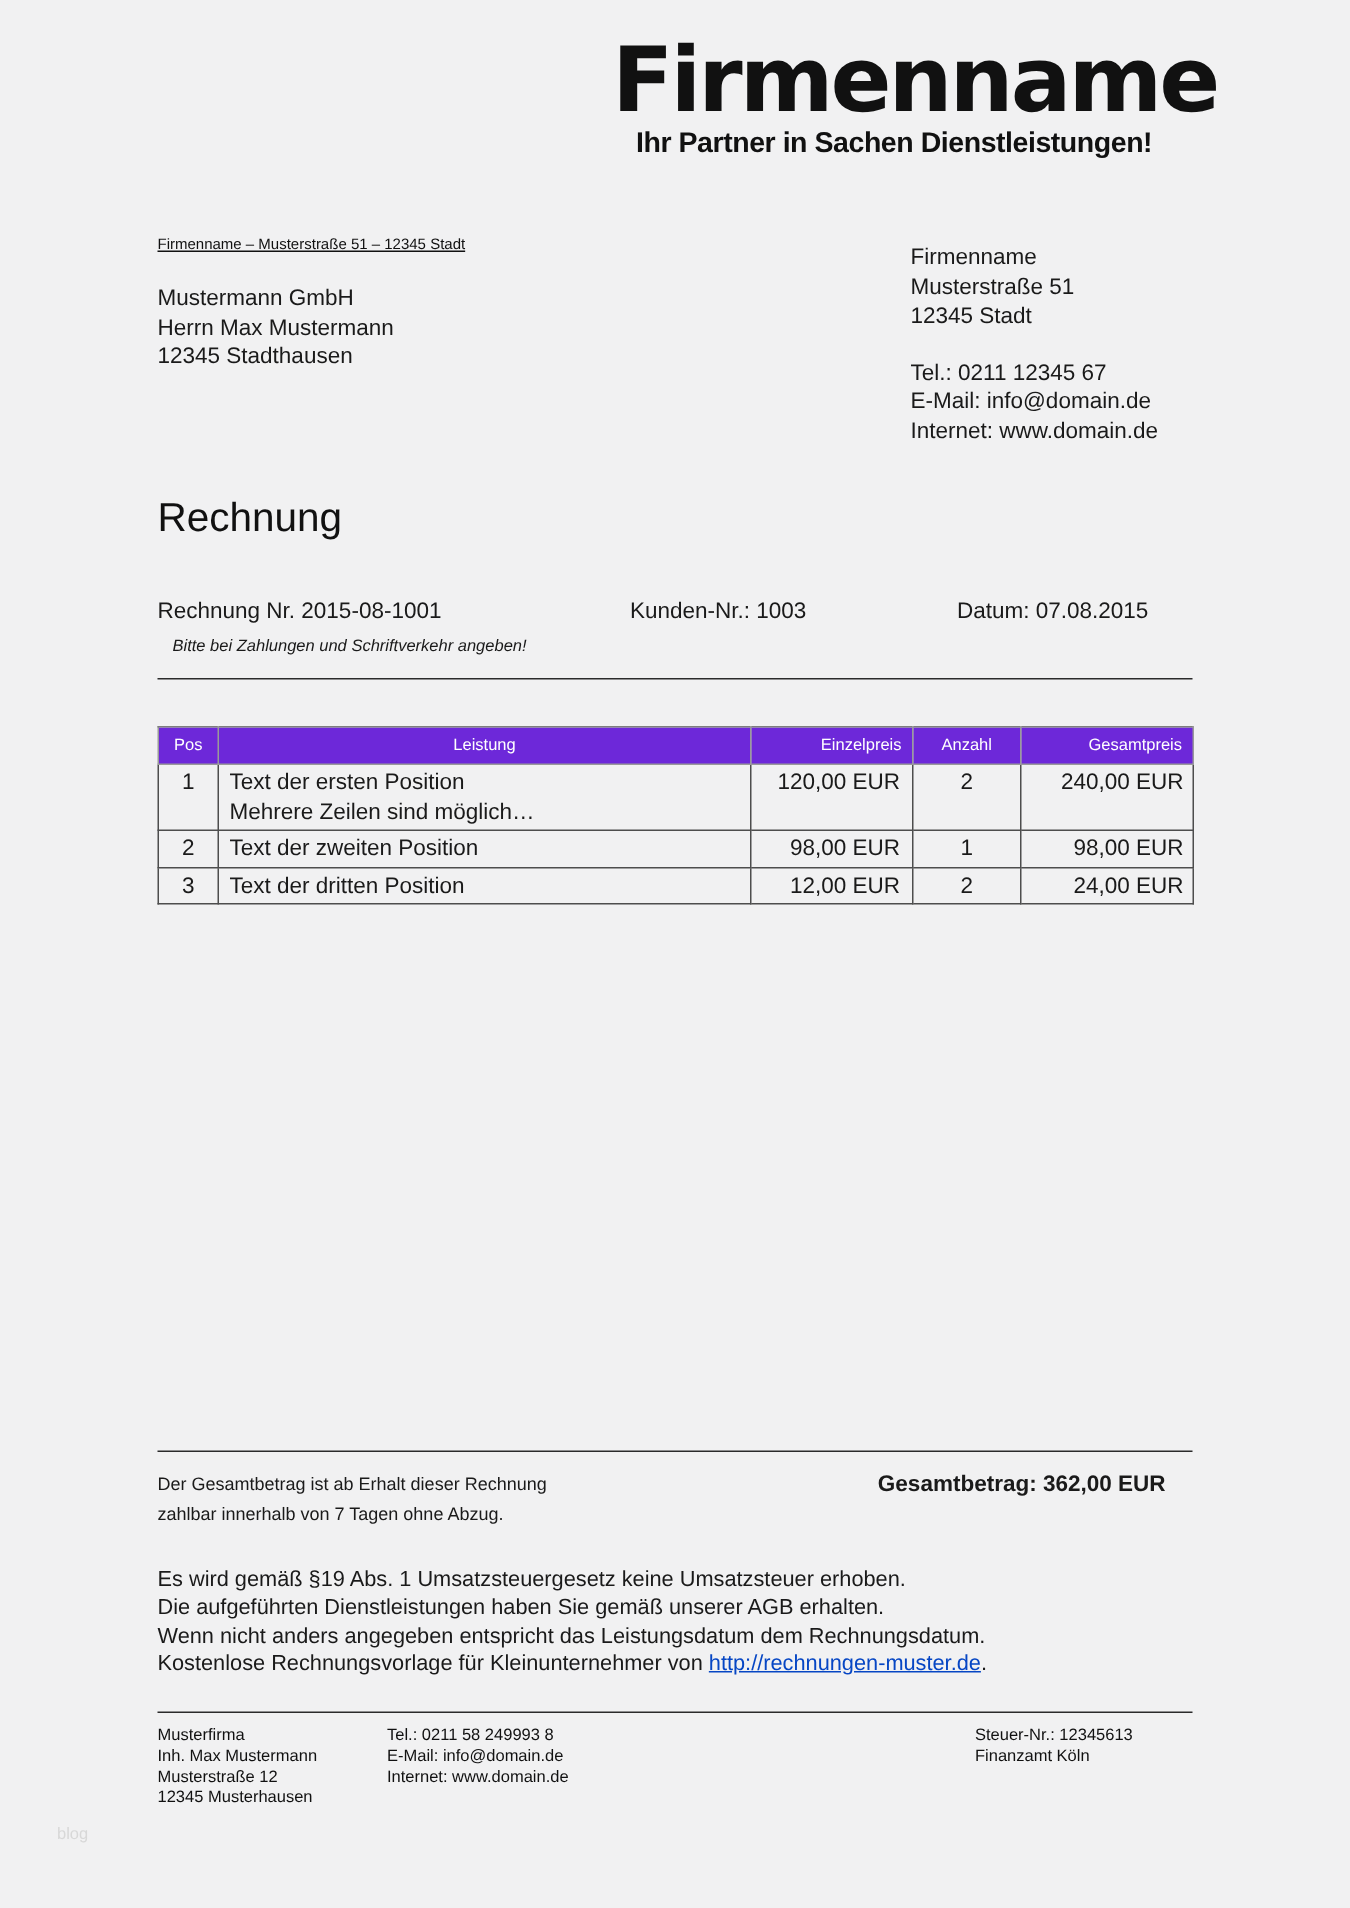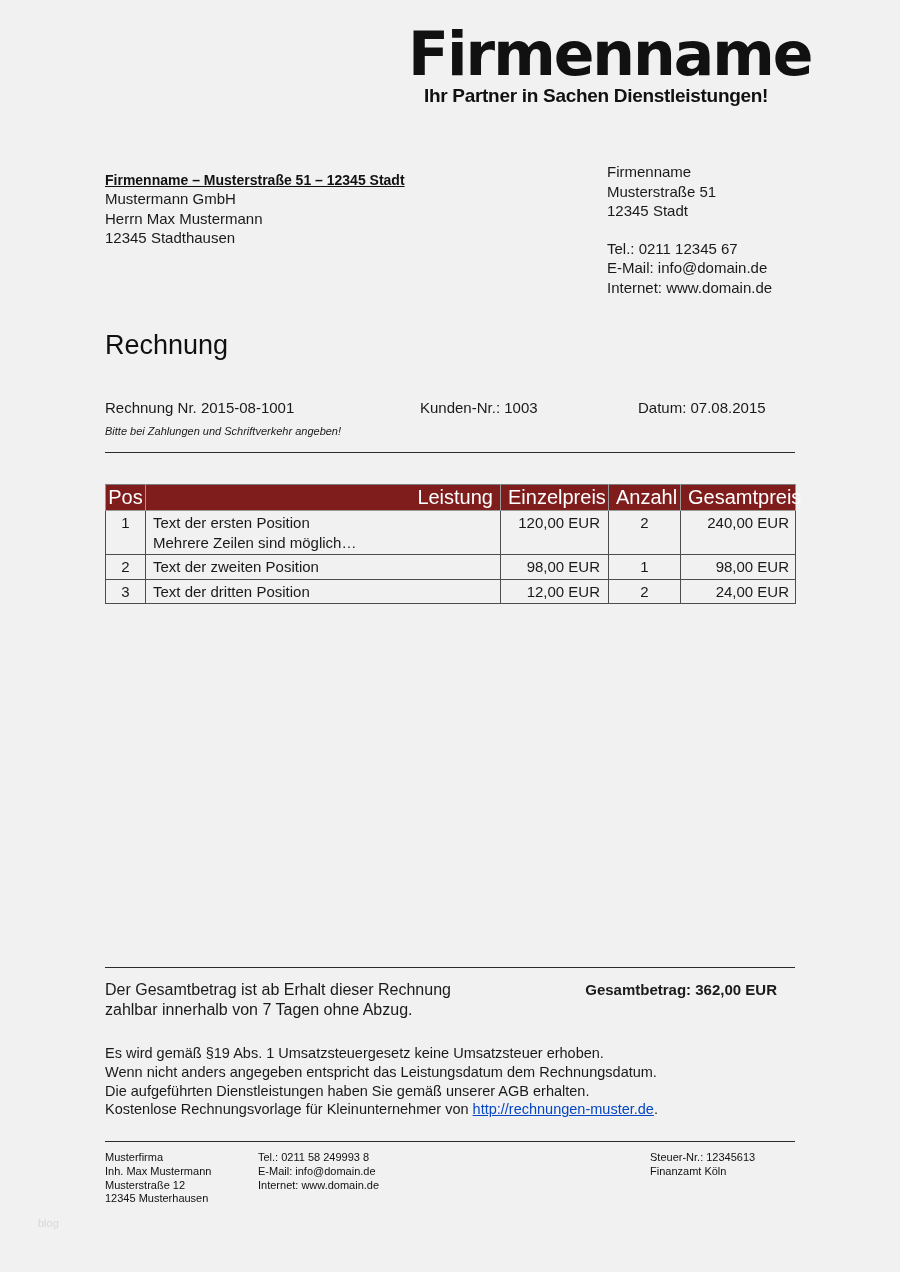--- a/index.html
+++ b/index.html
@@ -20,67 +20,67 @@
     letter-spacing:-2px;color:#111;
   }
   .brand-tagline{
     font-weight:bold;font-size:19px;line-height:1.1;
     margin-top:2px;margin-left:16px;letter-spacing:-0.3px;color:#111;
   }
 
   
   .sender-line{
     position:absolute;left:105px;top:158px;
-    font-size:14px;text-decoration:underline;font-weight:bold;color:#111;margin-top:14px;
+    font-size:10px;text-decoration:underline;font-weight:normal;color:#111;
   }
   .recipient{position:absolute;left:105px;top:189px;font-size:15px;line-height:19.5px;}
 
   
   .company-block{position:absolute;left:607px;top:162px;font-size:15px;line-height:19.5px;}
   .company-contact{margin-top:18px;}
 
   
   .doc-title{position:absolute;left:105px;top:330px;font-size:27px;font-weight:400;color:#111;text-align:right;}
   .meta-number{position:absolute;left:105px;top:399px;font-size:15px;}
   .meta-customer{position:absolute;left:420px;top:399px;font-size:15px;}
   .meta-date{position:absolute;left:638px;top:399px;font-size:15px;}
-  .meta-note{position:absolute;left:105px;top:425px;font-size:11px;font-style:italic;}
+  .meta-note{position:absolute;left:115px;top:425px;font-size:11px;font-style:italic;}
 
   .rule{position:absolute;left:105px;width:690px;height:1px;background:#2b2b2b;}
   .rule-1{top:452px;}
   .rule-2{top:967px;}
   .rule-3{top:1141px;}
 
   
   .items{position:absolute;left:105px;top:484px;width:690px;border-collapse:collapse;table-layout:fixed;font-size:15px;}
   .items col.w-pos{width:40px;}
   .items col.w-leist{width:355px;}
   .items col.w-einzel{width:108px;}
   .items col.w-anzahl{width:72px;}
   .items col.w-gesamt{width:115px;}
   .items th{
-    background:#7f1d1d;color:#ffffff;font-weight:400;font-size:20px;
+    background:#6d28d9;color:#ffffff;font-weight:400;font-size:11px;
     height:22px;padding:1px 7px;border:1px solid #9a9a9a;border-top:1px solid #7d7d7d;
   }
   .items th.c-pos{text-align:center;padding:1px 2px;}
-  .items th.c-leist{text-align:right;}
+  .items th.c-leist{text-align:center;}
   .items th.c-einzel{text-align:right;}
   .items th.c-anzahl{text-align:center;}
   .items th.c-gesamt{text-align:right;}
   .items td{
     border:1px solid #4d4d4d;padding:2px 7px;vertical-align:top;line-height:19.5px;
   }
   .items td.c-pos{text-align:center;padding:2px 2px;}
   .items td.c-einzel{text-align:right;padding-right:8px;}
   .items td.c-anzahl{text-align:center;}
   .items td.c-gesamt{text-align:right;padding-right:6px;}
   .items .line{display:block;}
 
   
-  .terms{position:absolute;left:105px;top:980px;font-size:16px;line-height:19.5px;}
+  .terms{position:absolute;left:105px;top:980px;font-size:12px;line-height:19.5px;}
   .total-line{position:absolute;right:123px;top:981px;font-size:15px;font-weight:bold;margin-left:12px;}
 
   
   .legal{position:absolute;left:105px;top:1044px;font-size:14.5px;line-height:18.8px;}
   .legal a{color:#0646c4;text-decoration:underline;}
 
   
   .footer-col{position:absolute;top:1151px;font-size:11px;line-height:13.8px;color:#111;}
   .fc-1{left:105px;}
   .fc-2{left:258px;}
@@ -183,22 +183,22 @@
     <div>Der Gesamtbetrag ist ab Erhalt dieser Rechnung</div>
     <div>zahlbar innerhalb von 7 Tagen ohne Abzug.</div>
   </div>
   <div class="total-line">
     <span>Gesamtbetrag:</span>
     <span>362,00 EUR</span>
   </div>
 
   <div class="legal">
     <div>Es wird gemäß §19 Abs. 1 Umsatzsteuergesetz keine Umsatzsteuer erhoben.</div>
+    <div>Die aufgeführten Dienstleistungen haben Sie gemäß unserer AGB erhalten.</div>
     <div>Wenn nicht anders angegeben entspricht das Leistungsdatum dem Rechnungsdatum.</div>
-    <div>Die aufgeführten Dienstleistungen haben Sie gemäß unserer AGB erhalten.</div>
     <div><span>Kostenlose Rechnungsvorlage für Kleinunternehmer von </span><a href="#">http://rechnungen-muster.de</a><span>.</span></div>
   </div>
 
   <div class="rule rule-3"></div>
 
   <div class="footer-col fc-1">
     <div>Musterfirma</div>
     <div>Inh. Max Mustermann</div>
     <div>Musterstraße 12</div>
     <div>12345 Musterhausen</div>

